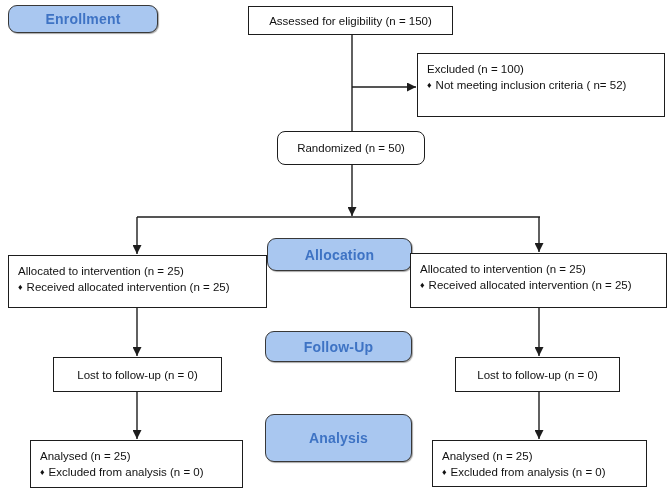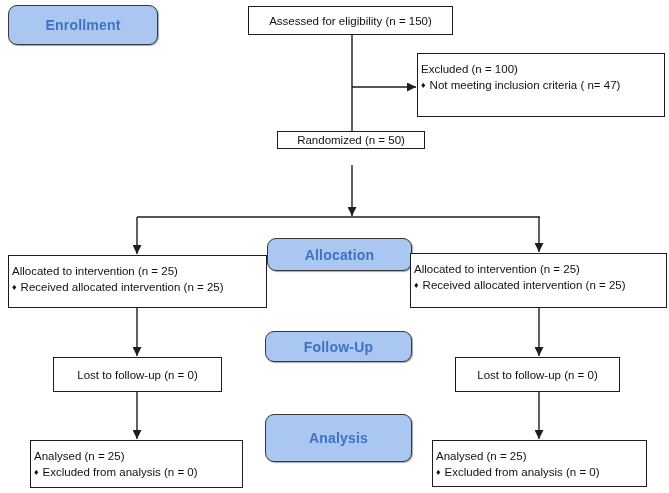--- a/index.html
+++ b/index.html
@@ -18,21 +18,21 @@
     box-sizing:border-box;
     color:#111111;
     font-size:11.5px;
     line-height:16px;
   }
   .flowbox.center{
     display:flex;align-items:center;justify-content:center;
     text-align:left;
   }
   .flowbox.multi{
-    padding:7px 6px 4px 3px;
+    padding:7px 6px 4px 9px;
     text-align:left;
   }
   .bullet-line{display:block;}
   .bullet-glyph{
     font-size:9px;
     margin-right:4px;
     position:relative;top:-1px;
   }
   .stagebox{
     position:absolute;
@@ -66,40 +66,40 @@
       <line x1="137" y1="217" x2="540" y2="217"></line>
       <line x1="137" y1="217" x2="137" y2="254" marker-end="url(#arrow)"></line>
       <line x1="539" y1="217" x2="539" y2="252" marker-end="url(#arrow)"></line>
       <line x1="137" y1="308" x2="137" y2="356" marker-end="url(#arrow)"></line>
       <line x1="539" y1="308" x2="539" y2="356" marker-end="url(#arrow)"></line>
       <line x1="137" y1="392" x2="137" y2="439" marker-end="url(#arrow)"></line>
       <line x1="539" y1="392" x2="539" y2="439" marker-end="url(#arrow)"></line>
     </g>
   </svg>
 
-  <div class="stagebox" style="left:8px;top:5px;width:150px;height:40px;">Enrollment</div>
+  <div class="stagebox" style="left:8px;top:5px;width:150px;height:28px;">Enrollment</div>
 
   <div class="stagebox" style="left:267px;top:238px;width:145px;height:33px;">Allocation</div>
 
   <div class="stagebox" style="left:265px;top:331px;width:147px;height:31px;">Follow-Up</div>
 
   <div class="stagebox" style="left:265px;top:414px;width:147px;height:48px;">Analysis</div>
 
   <div class="flowbox center" style="left:248px;top:6px;width:205px;height:29px;">
     <span>Assessed for eligibility (n = 150)</span>
   </div>
 
   <div class="flowbox multi" style="left:417px;top:53px;width:248px;height:64px;">
     <span class="bullet-line">Excluded (n = 100)</span>
     <span class="bullet-line">
-      <span class="bullet-glyph">♦</span><span>Not meeting inclusion criteria ( n= 47)</span>
+      <span class="bullet-glyph">♦</span><span>Not meeting inclusion criteria ( n= 52)</span>
     </span>
   </div>
 
-  <div class="flowbox center" style="left:277px;top:131px;width:148px;height:18px;">
+  <div class="flowbox center" style="left:277px;top:131px;width:148px;height:34px;border-radius:8px;">
     <span>Randomized (n = 50)</span>
   </div>
 
   <div class="flowbox multi" style="left:8px;top:255px;width:259px;height:53px;">
     <span class="bullet-line">Allocated to intervention (n = 25)</span>
     <span class="bullet-line">
       <span class="bullet-glyph">♦</span><span>Received allocated intervention (n = 25)</span>
     </span>
   </div>
 

